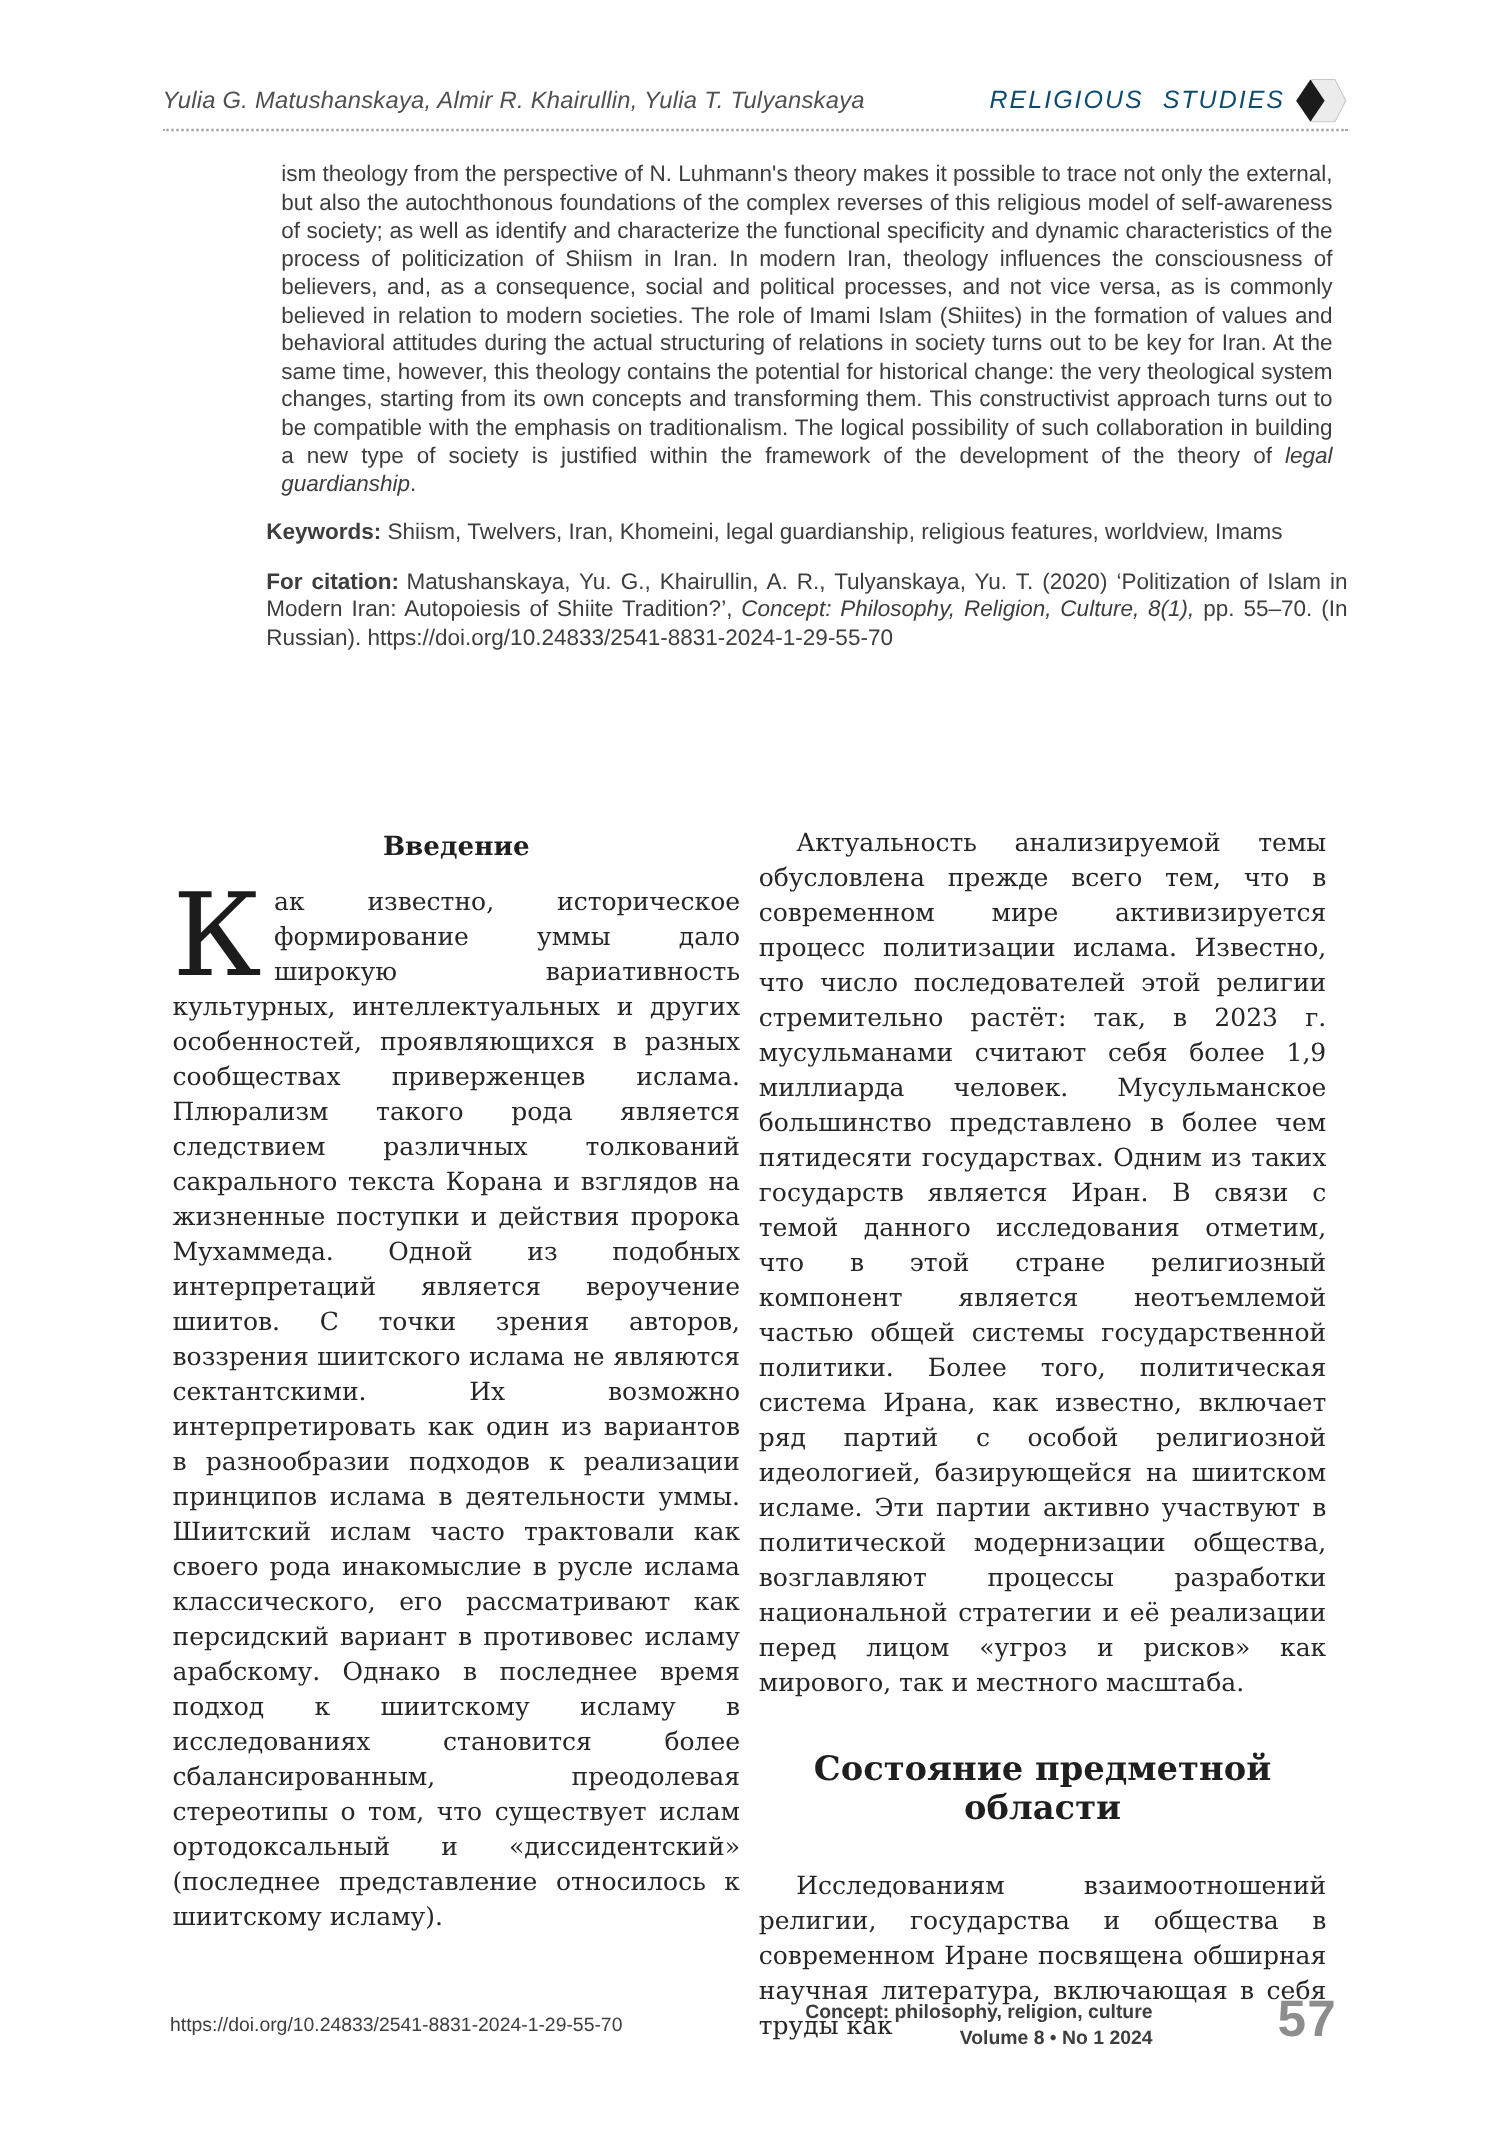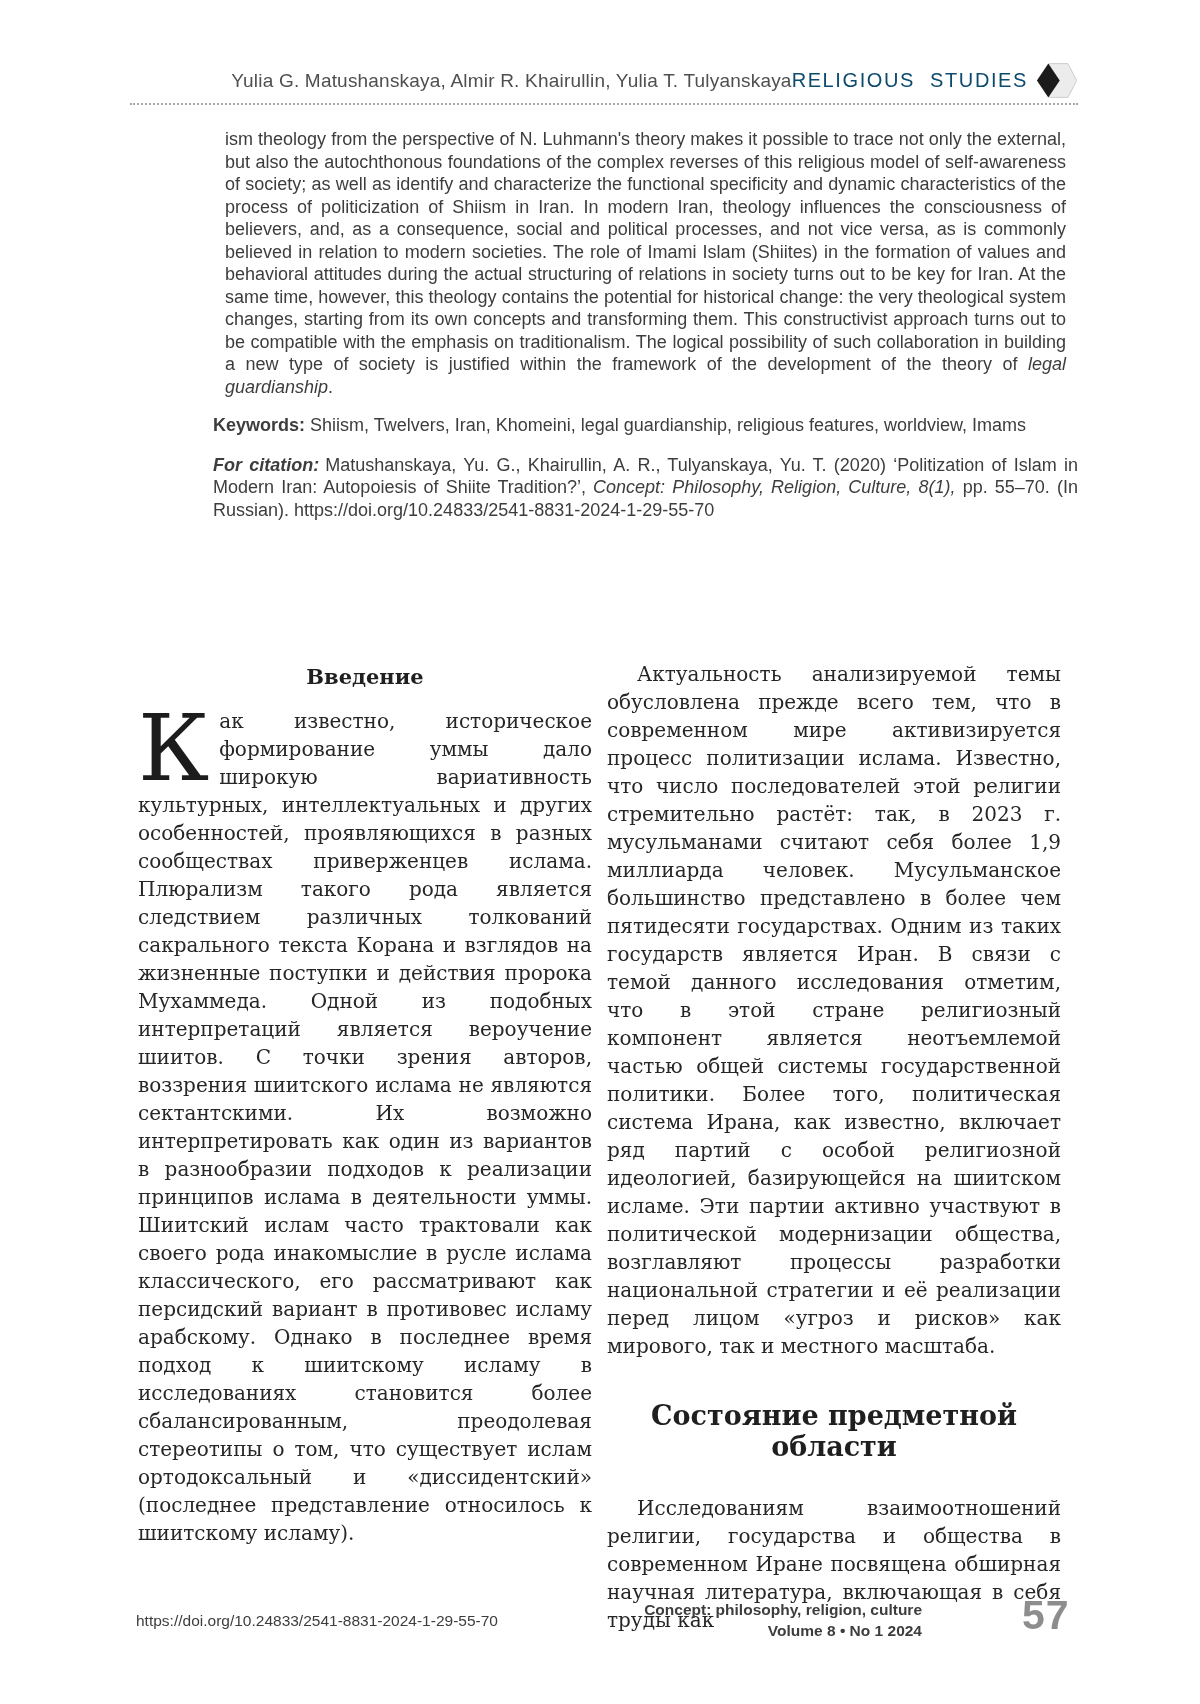--- a/index.html
+++ b/index.html
@@ -7,21 +7,21 @@
     position:relative;
     width:1200px;height:1704px;
     background:#ffffff;
     overflow:hidden;
     font-family:"Liberation Sans",sans-serif;
   }
 
   
   .runhead{
     position:absolute;left:130px;top:62px;width:948px;
-    display:flex;justify-content:flex-end;align-items:center;
+    display:flex;justify-content:space-between;align-items:center;font-style:italic;
   }
   .authors{
     font-size:19px;color:#4f4f4f;letter-spacing:.2px;
   }
   .journal-mark{display:flex;align-items:center;gap:8px;}
   .journal-name{
     font-size:20px;color:#0c4a6e;letter-spacing:1.6px;word-spacing:8px;
   }
   .logo{width:42px;height:37px;display:block;}
   .dotted-rule{
@@ -42,21 +42,21 @@
   .abstract .it{font-style:italic;}
   .kw{
     margin:16px 0 16px 0;
     font-size:18px;line-height:22.5px;text-align:justify;
   }
   .kw .lbl{font-weight:700;}
   .cite{
     margin:17px 0 0 0;
     font-size:18px;line-height:22.5px;text-align:justify;
   }
-  .cite .lbl{font-weight:700;padding-right:6px;font-style:italic;}
+  .cite .lbl{font-weight:700;padding-right:6px;}
   .cite .it{font-style:italic;}
 
   
   .columns{
     position:absolute;left:138px;top:660px;width:940px;
     display:flex;gap:15px;
     font-family:"DejaVu Serif","Liberation Serif",serif;
     color:#262626;
   }
   .col{width:454px;}

